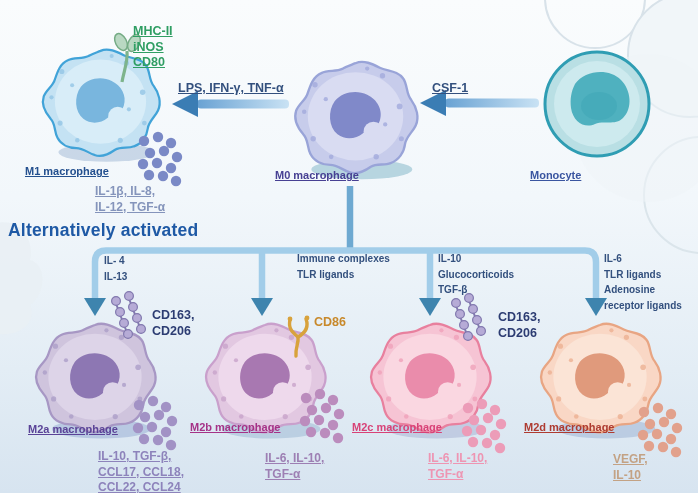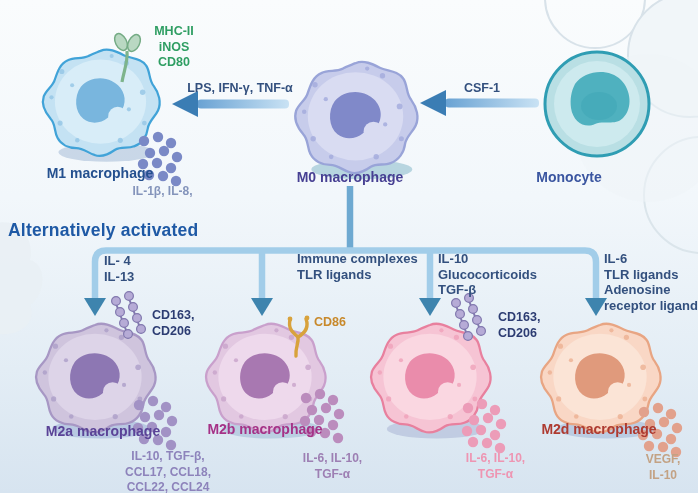--- a/index.html
+++ b/index.html
@@ -6,25 +6,25 @@
   #canvas{
     position:relative;
     width:698px;height:493px;
     overflow:hidden;
     background:linear-gradient(180deg,#fafcfd 0%,#f2f7fb 40%,#e3edf5 75%,#d7e4f0 100%);
     font-family:"Liberation Sans",sans-serif;
     font-weight:700;
   }
   #art{position:absolute;left:0;top:0;}
   .txt{position:absolute;white-space:nowrap;}
-  .c{text-align:center;}
+  .c{text-decoration:underline;}
   .heading{font-size:17.5px;color:#1e59a5;letter-spacing:.2px;}
   .arrowlbl{font-size:12.5px;color:#33507e;}
-  .branch{font-size:13px;line-height:15.5px;color:#33507e;}
-  .celllbl{font-size:14px;}
+  .branch{font-size:10px;line-height:15.5px;color:#33507e;}
+  .celllbl{font-size:11px;}
   .marker{font-size:12.5px;line-height:15.5px;}
   .secr{font-size:12px;line-height:15.5px;}
 </style>
 </head>
 <body>
 
 <div id="canvas">
 
 <svg id="art" width="698" height="493" viewBox="0 0 698 493">
   <defs>
@@ -177,24 +177,25 @@
   <div>MHC-II</div>
   <div>iNOS</div>
   <div>CD80</div>
 </div>
 
 <div class="txt arrowlbl c" style="left:178px;top:81px;width:124px;">LPS, IFN-γ, TNF-α</div>
 <div class="txt arrowlbl c" style="left:432px;top:81px;width:100px;">CSF-1</div>
 
 <div class="txt celllbl c" style="left:25px;top:165px;width:150px;color:#24508f;">M1 macrophage</div>
 <div class="txt celllbl c" style="left:275px;top:169px;width:150px;color:#474093;">M0 macrophage</div>
-<div class="txt celllbl c" style="left:494px;top:169px;width:150px;color:#3a55a0;">Monocyte</div>
+<div class="txt celllbl c" style="left:530px;top:169px;width:150px;color:#3a55a0;">Monocyte</div>
 
 <div class="txt secr c" style="left:95px;top:184px;width:135px;color:#8494bb;">
   <div>IL-1β, IL-8,</div>
+  <div>IL-12, TGF-α</div>
 </div>
 
 <div class="txt branch" style="left:104px;top:253px;">
   <div>IL- 4</div>
   <div>IL-13</div>
 </div>
 <div class="txt branch" style="left:269px;top:251px;margin-left:28px;">
   <div>Immune complexes</div>
   <div>TLR ligands</div>
 </div>
@@ -215,20 +216,21 @@
   <div>CD206</div>
 </div>
 <div class="txt marker" style="left:314px;top:315px;color:#c8892b;text-align:right;">CD86</div>
 <div class="txt marker" style="left:498px;top:310px;color:#2c3c72;">
   <div>CD163,</div>
   <div>CD206</div>
 </div>
 
 <div class="txt celllbl c" style="left:28px;top:423px;width:150px;color:#5a4397;">M2a macrophage</div>
 <div class="txt celllbl c" style="left:190px;top:421px;width:150px;color:#a53287;">M2b macrophage</div>
+<div class="txt celllbl c" style="left:352px;top:421px;width:150px;color:#d84277;">M2c macrophage</div>
 <div class="txt celllbl c" style="left:524px;top:421px;width:150px;color:#ae3b31;">M2d macrophage</div>
 
 <div class="txt secr c" style="left:98px;top:449px;width:140px;color:#8d83bb;">
   <div>IL-10, TGF-β,</div>
   <div>CCL17, CCL18,</div>
   <div>CCL22, CCL24</div>
 </div>
 <div class="txt secr c" style="left:265px;top:451px;width:135px;color:#9d7fb3;">
   <div>IL-6, IL-10,</div>
   <div>TGF-α</div>

